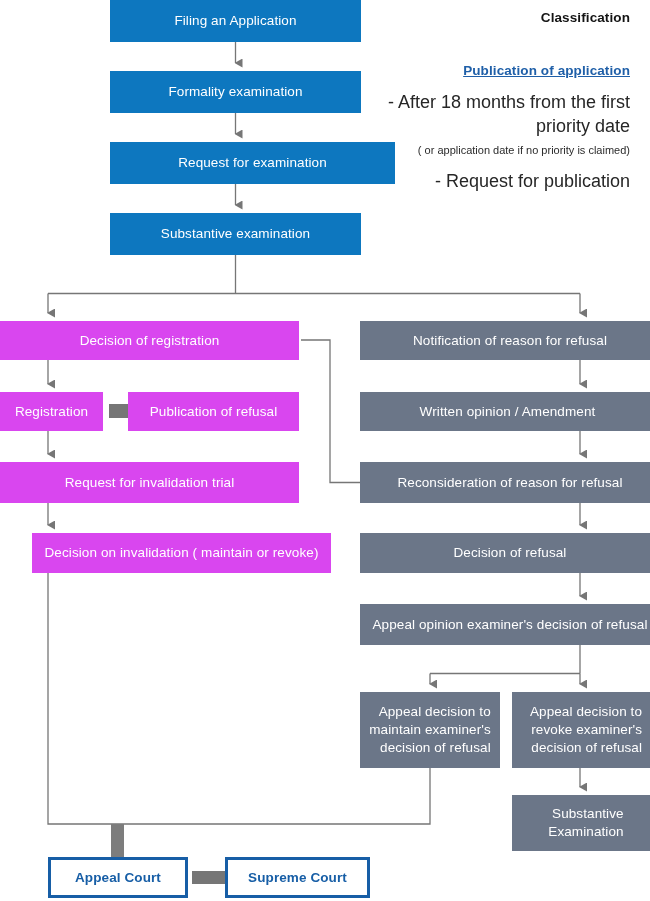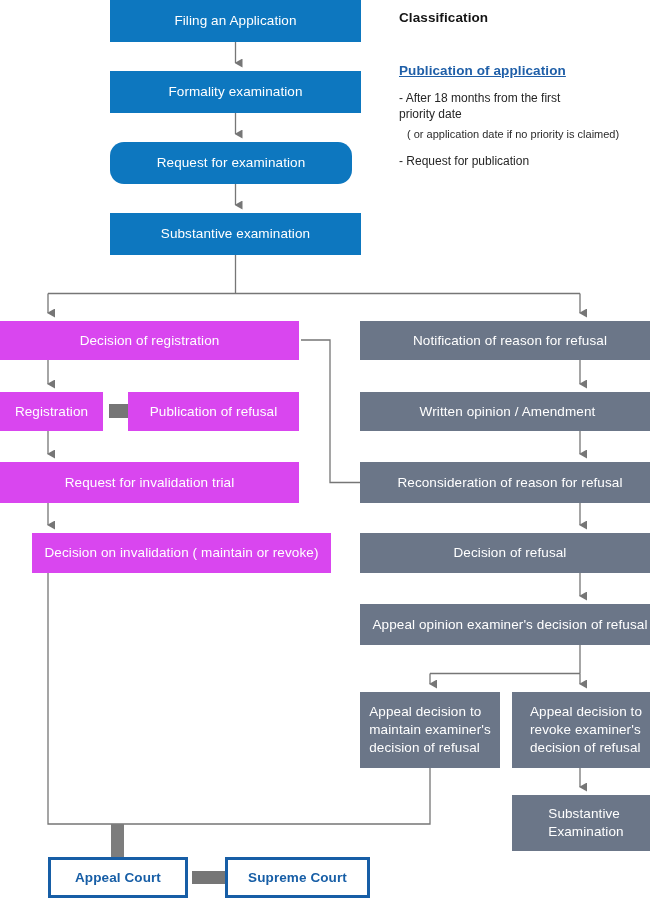--- a/index.html
+++ b/index.html
@@ -24,21 +24,21 @@
     left: 0; top: 0;
     width: 650px;
     height: 901px;
     pointer-events: none;
   }
   .box {
     position: absolute;
     display: flex;
     align-items: center;
     justify-content: center;
-    text-align: left;
+    text-align: right;
     color: #ffffff;
     font-size: 13.5px;
     line-height: 1.32;
     letter-spacing: 0.1px;
     box-sizing: border-box;
     padding: 2px 6px;
   }
   .box.blue   { background: #0d77bf; }
   .box.teal   { background: #d946ef; }
   .box.gray   { background: #6b7688; }
@@ -48,42 +48,43 @@
     color: #175ea6;
     font-weight: bold;
     font-size: 13.5px;
   }
   .connector-bar {
     position: absolute;
     background: #767676;
   }
   .note-panel {
     position: absolute;
-    left: 399px;
+    left: 380px;
     top: 10px;
     width: 250px;
     color: #1a1a1a;
+    text-align: right;
   }
   .note-title {
     font-size: 13.5px;
     font-weight: bold;
     color: #141414;
     margin: 0 0 38px 0;
     letter-spacing: 0.1px;
   }
   .note-subtitle {
     font-size: 13.5px;
     font-weight: bold;
     color: #1f5fa8;
     margin: 0 0 12px 0;
     letter-spacing: 0.1px;
     text-decoration: underline;
   }
   .note-item {
-    font-size: 12px;
+    font-size: 18px;
     color: #262626;
     margin: 0 0 4px 0;
     line-height: 1.36;
     white-space: pre-line;
   }
   .note-sub {
     font-size: 11px;
     color: #2b2b2b;
     margin: 0 0 12px 8px;
     line-height: 1.3;
@@ -140,21 +141,21 @@
   </svg>
 
   <div class="box blue" style="left:110px; top:0px; width:251px; height:42px;">
     <span>Filing an Application</span>
   </div>
 
   <div class="box blue" style="left:110px; top:71px; width:251px; height:42px;">
     <span>Formality examination</span>
   </div>
 
-  <div class="box blue" style="left:110px; top:142px; width:242px; height:42px;border-radius:14px;">
+  <div class="box blue" style="left:110px; top:142px; width:285px; height:42px;">
     <span>Request for examination</span>
   </div>
 
   <div class="box blue" style="left:110px; top:213px; width:251px; height:42px;">
     <span>Substantive examination</span>
   </div>
 
   <div class="note-panel">
     <p class="note-title">Classification</p>
     <p class="note-subtitle">Publication of application</p>

